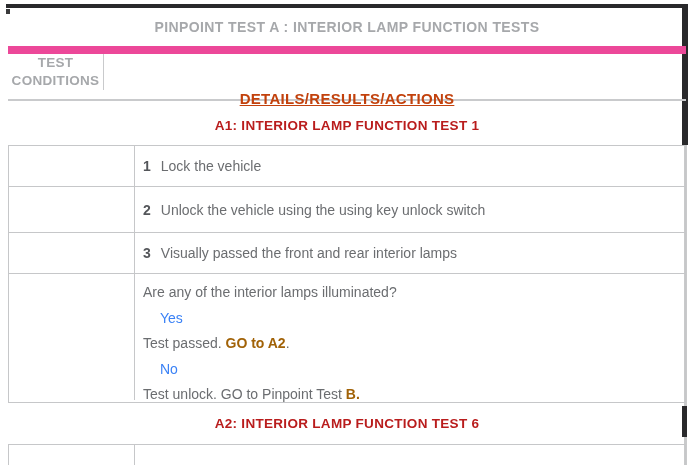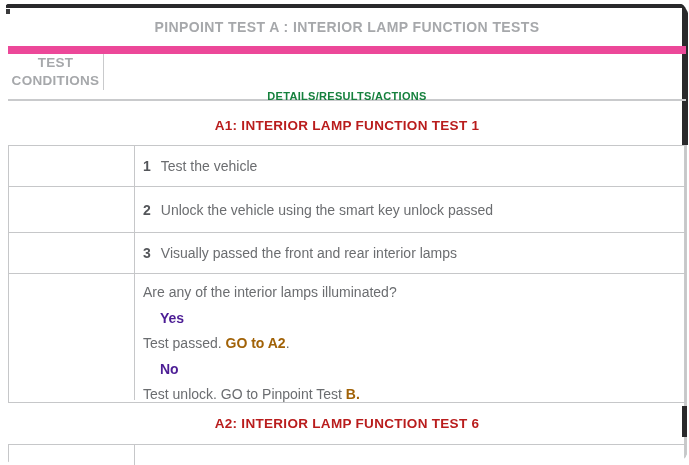--- a/index.html
+++ b/index.html
@@ -5,21 +5,20 @@
   * { margin: 0; padding: 0; box-sizing: border-box; }
   html, body { background: #ffffff; }
   body { font-family: "Liberation Sans", sans-serif; }
 
   .page {
     position: relative;
     width: 689px;
     height: 465px;
     background: #ffffff;
     overflow: hidden;
-    border-radius: 19px;
   }
 
   
   .bar-top    { position: absolute; left: 6px;  top: 4px;   width: 682px; height: 4px;  background: #29292b; }
   .dot-topleft{ position: absolute; left: 6px;  top: 9px;   width: 4px;  height: 5px;  background: #3a3a3c; }
   .bar-right-dark1 { position: absolute; left: 682px; top: 4px;   width: 6px; height: 141px; background: #29292b; }
   .bar-right-light1{ position: absolute; left: 684px; top: 145px; width: 3px; height: 261px; background: #c9cacb; }
   .bar-right-dark2 { position: absolute; left: 682px; top: 406px; width: 5px; height: 31px;  background: #29292b; }
   .bar-right-light2{ position: absolute; left: 684px; top: 437px; width: 3px; height: 28px;  background: #c9cacb; }
 
@@ -36,21 +35,21 @@
     flex-direction: column;
   }
   .header-cell-left {
     width: 96px; border-right: 1.5px solid #c9cacc;
     display: flex; align-items: center; justify-content: center; text-align: center;
     color: #a6a8ab; font-size: 13.5px; font-weight: bold; line-height: 18px; letter-spacing: 0.3px;
     padding: 0 2px;
   }
   .header-cell-right {
     flex: 1; display: flex; align-items: center; justify-content: center;
-    color: #15803d; font-size: 11px; font-weight: bold; letter-spacing: 0.3px;
+    color: #c2410c; font-size: 15px; font-weight: bold; letter-spacing: 0.3px; text-decoration: underline;
   }
 
   .section-band {
     position: absolute; left: 8px; width: 678px;
     display: flex; align-items: center; justify-content: center;
     color: #b91c1c; font-size: 13.5px; font-weight: bold; letter-spacing: 0.3px;
   }
   .section-a1 { top: 105px; height: 40px; }
   .section-a2 { top: 403px; height: 41px; }
 
@@ -68,21 +67,21 @@
   .row-step1 { height: 40px; }
   .row-step2 { height: 46px; }
   .row-step3 { height: 41px; }
   .row-result { height: 127px; justify-content: flex-end; }
   .step-num { font-weight: bold; color: #54565a; margin-right: 10px; }
 
   .cell-result {
     flex: 1; padding: 6px 8px 0 8px; color: #6b6d70; font-size: 14px; line-height: 25.6px;
   }
   .result-line { white-space: pre-wrap; }
-  .answer-label { font-weight: bold; color: #4c1d95; padding-left: 17px; }
+  .answer-label { font-weight: normal; color: #3b82f6; padding-left: 17px; }
   .link { font-weight: bold; color: #a16207; cursor: pointer; }
 
   .block-partial {
     position: absolute; left: 8px; top: 444px; width: 678px; height: 22px;
     border-top: 1.5px solid #c6c7c9; border-left: 1.5px solid #c6c7c9; border-right: 1.5px solid #c6c7c9;
     display: flex;
   }
   .block-partial .cell-cond { height: 100%; }
 </style>
 </head>
@@ -105,29 +104,29 @@
   </div>
 
   <div class="section-band section-a1">A1: INTERIOR LAMP FUNCTION TEST 1</div>
 
   <div class="block-a1">
 
     <div class="trow row-step1">
       <div class="cell-cond"></div>
       <div class="cell-detail">
         <span class="step-num">1</span>
-        <span>Test the vehicle</span>
+        <span>Lock the vehicle</span>
       </div>
     </div>
 
     <div class="trow row-step2">
       <div class="cell-cond"></div>
       <div class="cell-detail">
         <span class="step-num">2</span>
-        <span>Unlock the vehicle using the smart key unlock passed</span>
+        <span>Unlock the vehicle using the using key unlock switch</span>
       </div>
     </div>
 
     <div class="trow row-step3">
       <div class="cell-cond"></div>
       <div class="cell-detail">
         <span class="step-num">3</span>
         <span>Visually passed the front and rear interior lamps</span>
       </div>
     </div>

